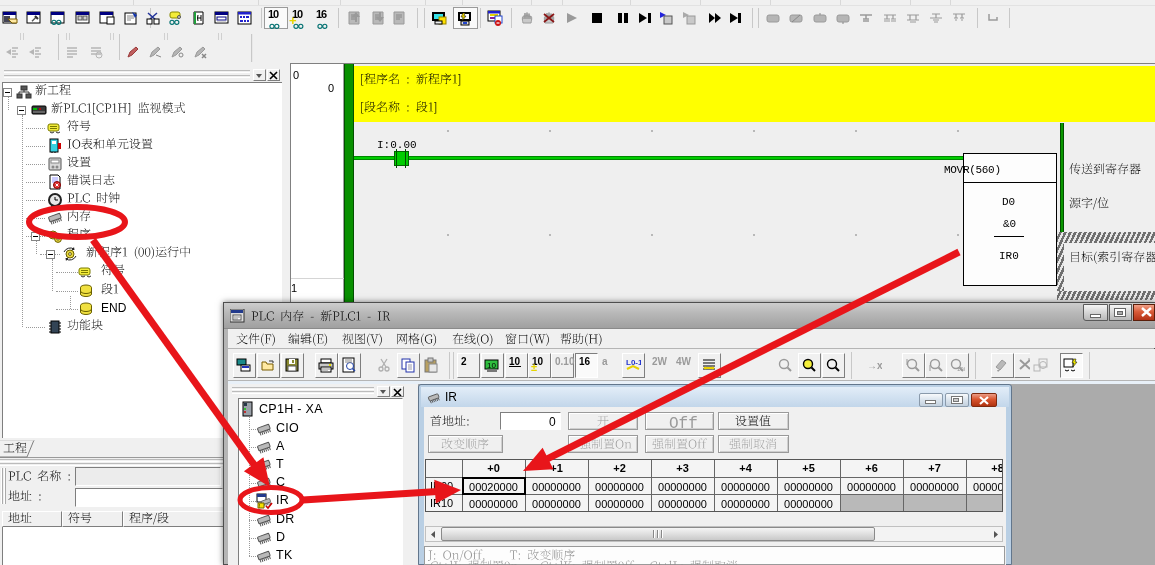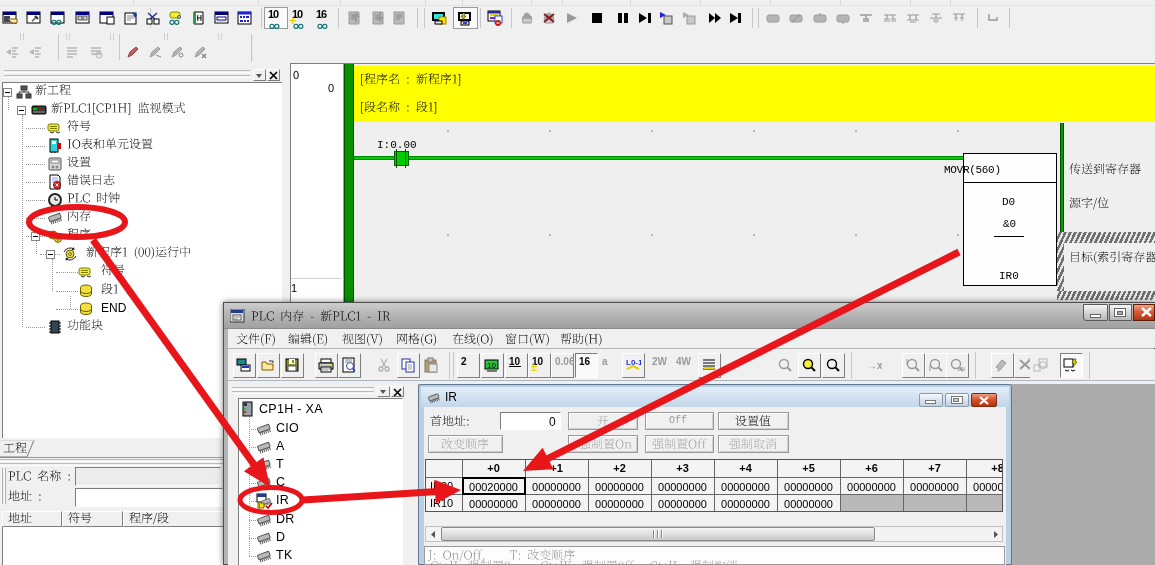--- a/index.html
+++ b/index.html
@@ -645,21 +645,21 @@
 <div style="position:absolute;left:394px;top:151px;width:15px;height:15px;background:#00cc00;border:1px solid #006600;"></div>
 <div style="position:absolute;left:396px;top:149px;width:1px;height:19px;background:#004d00;"></div>
 <div style="position:absolute;left:405px;top:149px;width:1px;height:19px;background:#004d00;"></div>
 <div class="ms" style="position:absolute;left:377px;top:139px;font-size:11px;">I:0.00</div>
 <div style="position:absolute;left:963px;top:153px;width:94px;height:133px;background:#fdfdfd;border:1px solid #000;"></div>
 <div style="position:absolute;left:963px;top:182px;width:94px;height:1px;background:#000;"></div>
 <div class="ms" style="position:absolute;left:944px;top:164px;font-size:11px;letter-spacing:-0.3px;">MOVR(560)</div>
 <div class="ms" style="position:absolute;left:1002px;top:196px;font-size:11px;">D0</div>
 <div class="ms" style="position:absolute;left:1003px;top:218px;font-size:11px;">&amp;0</div>
 <div style="position:absolute;left:994px;top:236px;width:30px;height:1px;background:#000;"></div>
-<div class="ms" style="position:absolute;left:999px;top:250px;font-size:11px;margin-top:20px;">IR0</div>
+<div class="ms" style="position:absolute;left:999px;top:250px;font-size:11px;">IR0</div>
 <div style="position:absolute;left:1060px;top:123px;width:4px;height:110px;background:#0a9800;border-left:1px solid #025000;border-right:1px solid #025000;"></div>
 <svg class="cj" style="left:1069px;top:163px;" width="72" height="15">
     <g>
       <use href="#g4f20" x="0.0"></use>
       <use href="#g9001" x="12.0"></use>
       <use href="#g5230" x="24.0"></use>
       <use href="#g5bc4" x="36.0"></use>
       <use href="#g5b58" x="48.0"></use>
       <use href="#g5668" x="60.0"></use>
     </g>
@@ -849,21 +849,21 @@
     <text x="3" y="11" font-size="8" fill="#000" font-family="Liberation Sans">10</text>
     <path d="M3 14 L13 14" stroke="#000"></path>
   </svg>
 <div style="position:absolute;left:505px;top:353px;width:23px;height:25px;border-top:1px solid #fff;border-left:1px solid #fff;border-right:1px solid #7e7e7e;border-bottom:1px solid #7e7e7e;background:#f0f0f0;"></div>
 <div style="position:absolute;left:509px;top:356px;font-size:10px;font-weight:bold;color:#000;">10</div>
 <div style="position:absolute;left:509px;top:366px;width:12px;height:1px;background:#000"></div>
 <div style="position:absolute;left:528px;top:353px;width:23px;height:25px;border-top:1px solid #fff;border-left:1px solid #fff;border-right:1px solid #7e7e7e;border-bottom:1px solid #7e7e7e;background:#f0f0f0;"></div>
 <div style="position:absolute;left:532px;top:356px;font-size:10px;font-weight:bold;color:#000;">10</div>
 <div style="position:absolute;left:531px;top:365px;width:12px;height:5px;color:#e6d500;font-weight:bold;font-size:11px;line-height:5px;">±</div>
 <div style="position:absolute;left:551px;top:353px;width:23px;height:25px;border-top:1px solid #fff;border-left:1px solid #fff;border-right:1px solid #7e7e7e;border-bottom:1px solid #7e7e7e;background:#f0f0f0;"></div>
-<div style="position:absolute;left:555px;top:356px;font-size:10px;font-weight:bold;color:#9a9a9a;">0.06</div>
+<div style="position:absolute;left:555px;top:356px;font-size:10px;font-weight:bold;color:#9a9a9a;">0.10</div>
 <div style="position:absolute;left:575px;top:353px;width:23px;height:25px;border-top:1px solid #7e7e7e;border-left:1px solid #7e7e7e;border-right:1px solid #fff;border-bottom:1px solid #fff;background:#fafafa;"></div>
 <div style="position:absolute;left:579px;top:356px;font-size:10px;font-weight:bold;color:#000;">16</div>
 <div style="position:absolute;left:598px;top:353px;width:23px;height:25px;background:#f0f0f0;"></div>
 <div style="position:absolute;left:602px;top:356px;font-size:10px;font-weight:bold;color:#9a9a9a;">a</div>
 <div style="position:absolute;left:622px;top:353px;width:23px;height:25px;border-top:1px solid #fff;border-left:1px solid #fff;border-right:1px solid #7e7e7e;border-bottom:1px solid #7e7e7e;background:#f0f0f0;"></div>
 <svg class="ic" style="left:625px;top:357px" width="16" height="16">
     <text x="1" y="8" font-size="8" font-weight="bold" fill="#2233cc" font-family="Liberation Sans">L0-10</text>
     <path d="M2 12 L8 9 L14 12" stroke="#e8d000" stroke-width="2" fill="none"></path>
   </svg>
 <div style="position:absolute;left:648px;top:353px;width:23px;height:25px;background:#f0f0f0;"></div>
@@ -1124,21 +1124,21 @@
   </svg>
 <div style="position:absolute;left:500px;top:412px;width:61px;height:18px;border-top:1px solid #7e7e7e;border-left:1px solid #7e7e7e;border-right:1px solid #fff;border-bottom:1px solid #fff;background:#fff;"></div>
 <div style="position:absolute;left:549px;top:415px;font-size:12px;">0</div>
 <div style="position:absolute;left:568px;top:412px;width:70px;height:18px;border:1px solid #9a9a9a;background:#f0f0f0;box-shadow:inset 1px 1px 0 #fff,inset -1px -1px 0 #cfcfcf;"></div>
 <svg class="cj" style="left:597px;top:415px;color:#9a9a9a;" width="12" height="15">
     <g>
       <use href="#g5f00" x="0.0"></use>
     </g>
   </svg>
 <div style="position:absolute;left:645px;top:412px;width:69px;height:18px;border:1px solid #9a9a9a;background:#f0f0f0;box-shadow:inset 1px 1px 0 #fff,inset -1px -1px 0 #cfcfcf;"></div>
-<div class="ms" style="position:absolute;left:669.0px;top:415px;font-size:10px;color:#9a9a9a;">Off</div>
+<div class="ms" style="position:absolute;left:669.0px;top:415px;font-size:16px;color:#9a9a9a;">Off</div>
 <div style="position:absolute;left:718px;top:412px;width:71px;height:18px;border:1px solid #9a9a9a;background:#f0f0f0;box-shadow:inset 1px 1px 0 #fff,inset -1px -1px 0 #cfcfcf;"></div>
 <svg class="cj" style="left:735px;top:415px;color:#000;" width="36" height="15">
     <g>
       <use href="#g8bbe" x="0.0"></use>
       <use href="#g7f6e" x="12.0"></use>
       <use href="#g503c" x="24.0"></use>
     </g>
   </svg>
 <div style="position:absolute;left:428px;top:435px;width:75px;height:18px;border:1px solid #9a9a9a;background:#f0f0f0;box-shadow:inset 1px 1px 0 #fff,inset -1px -1px 0 #cfcfcf;"></div>
 <svg class="cj" style="left:441px;top:438px;color:#9a9a9a;" width="48" height="15">

